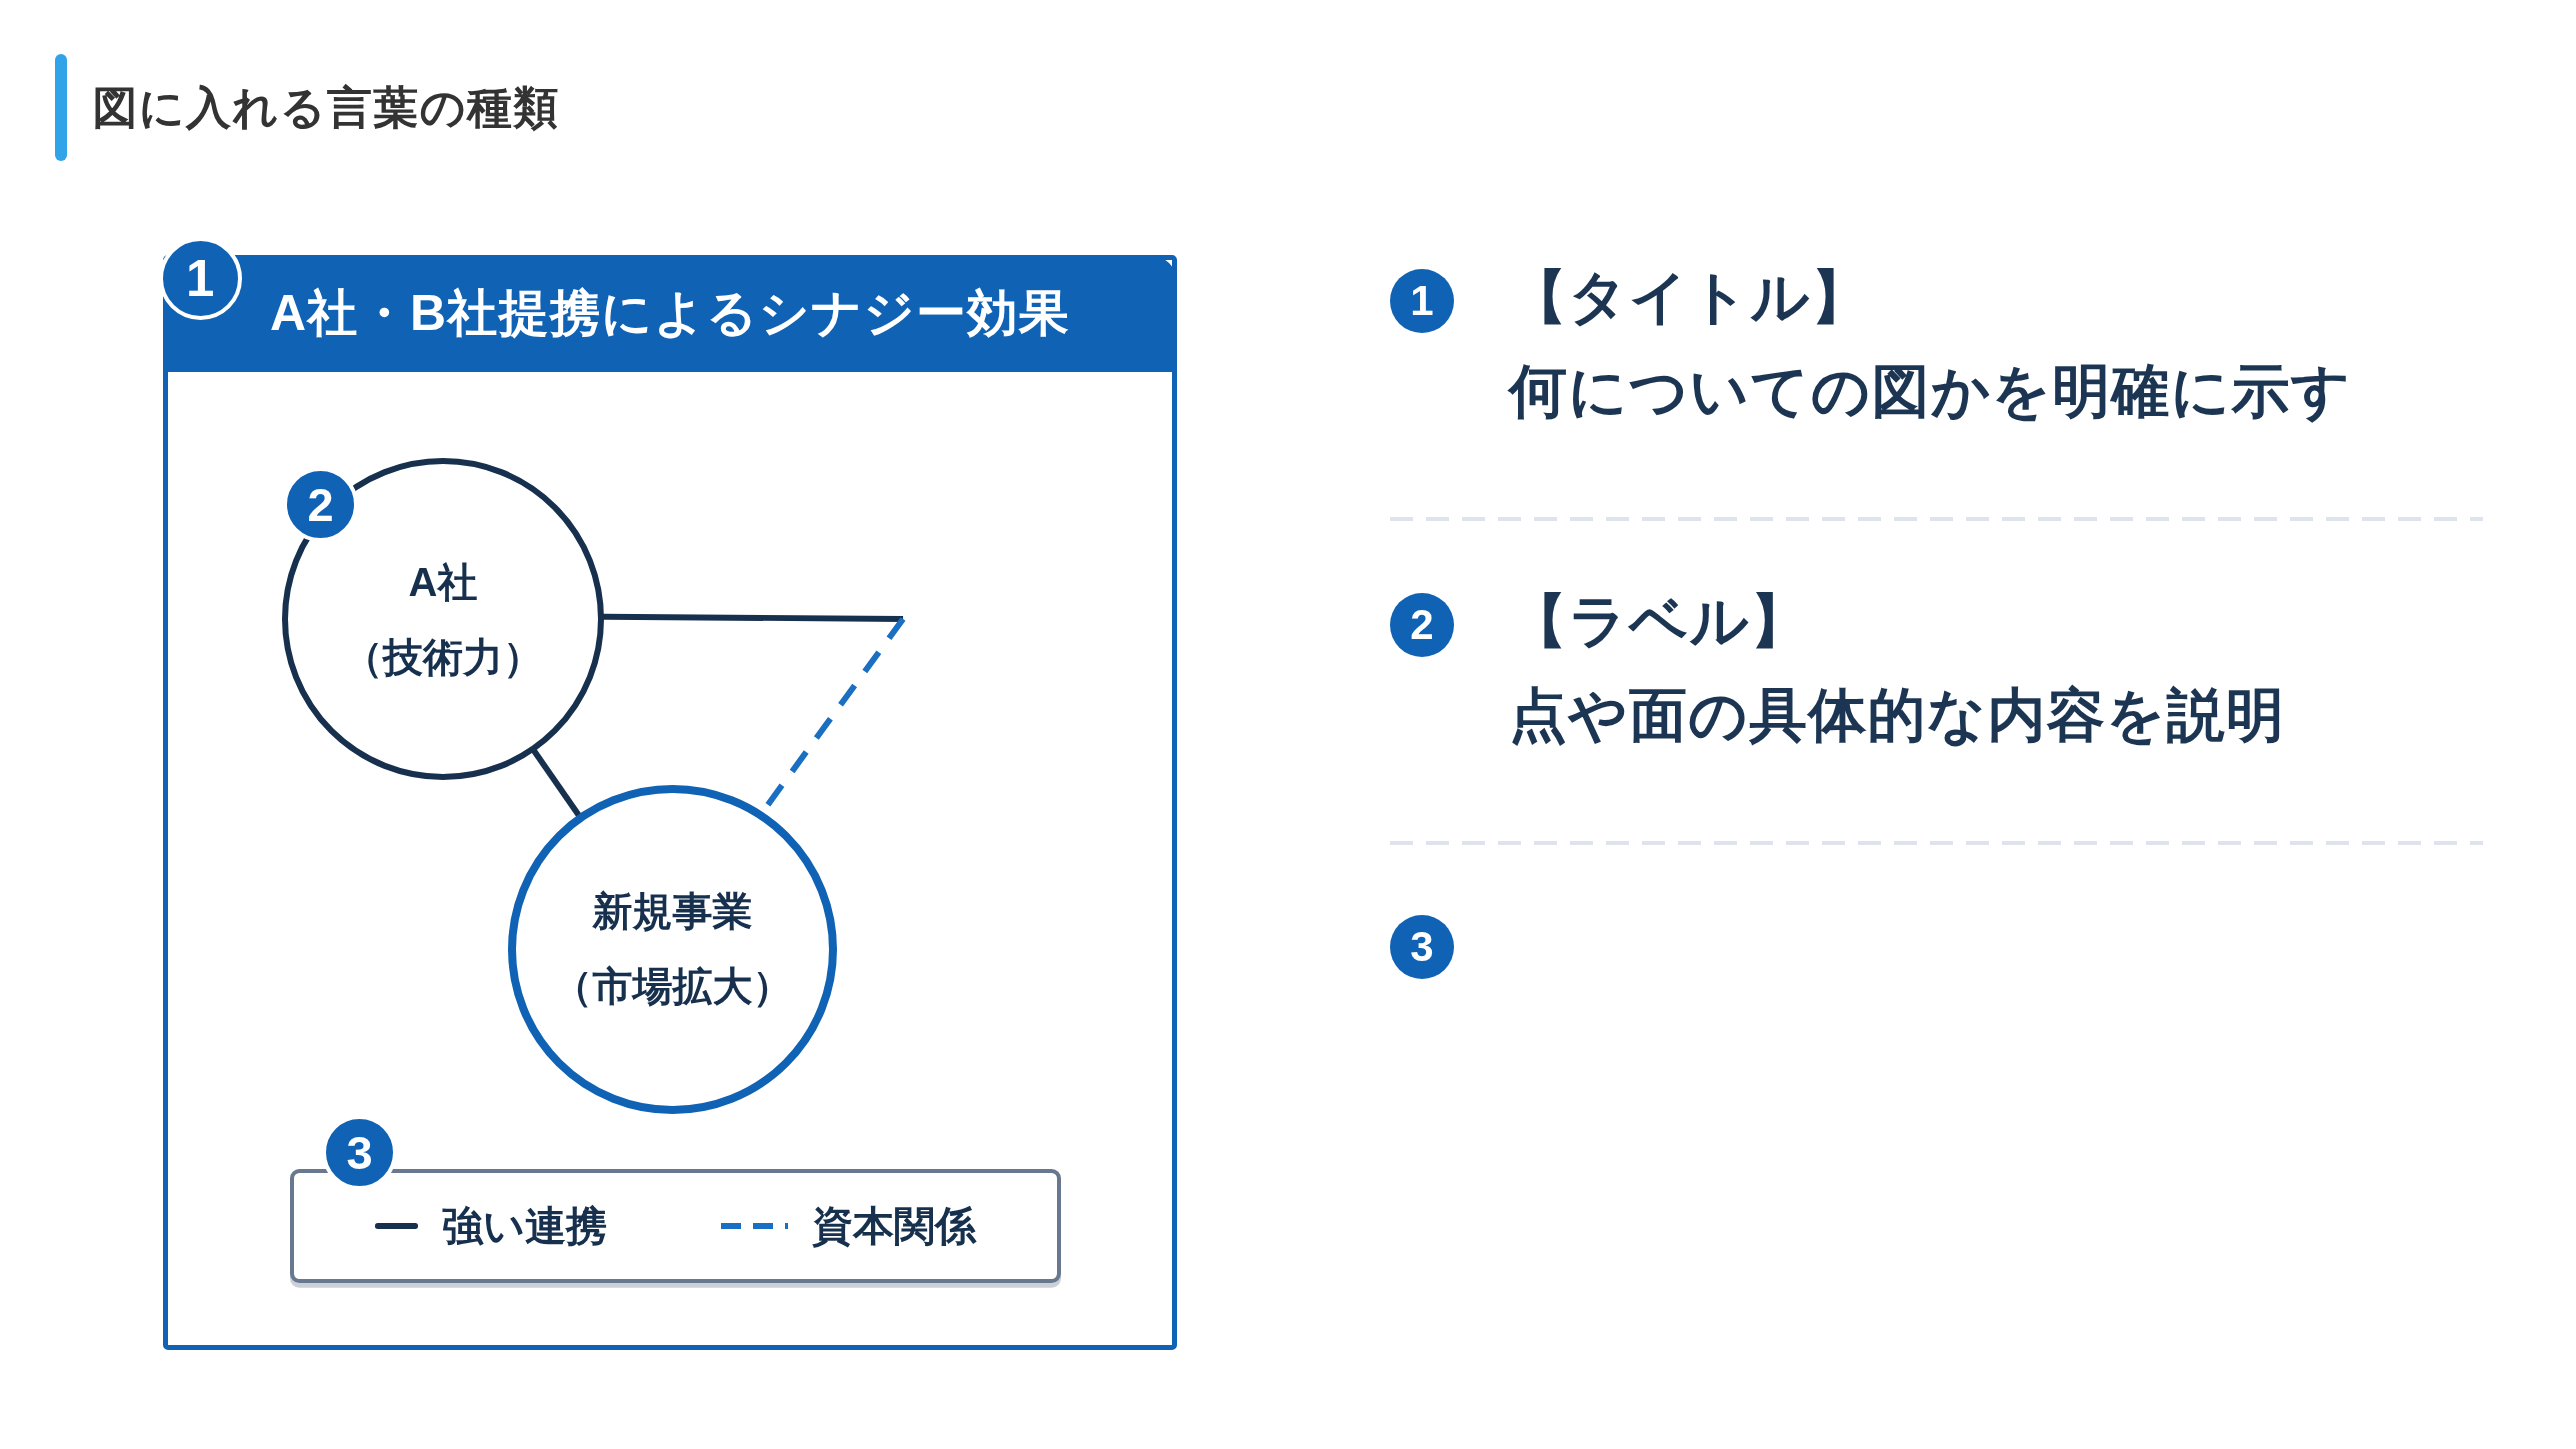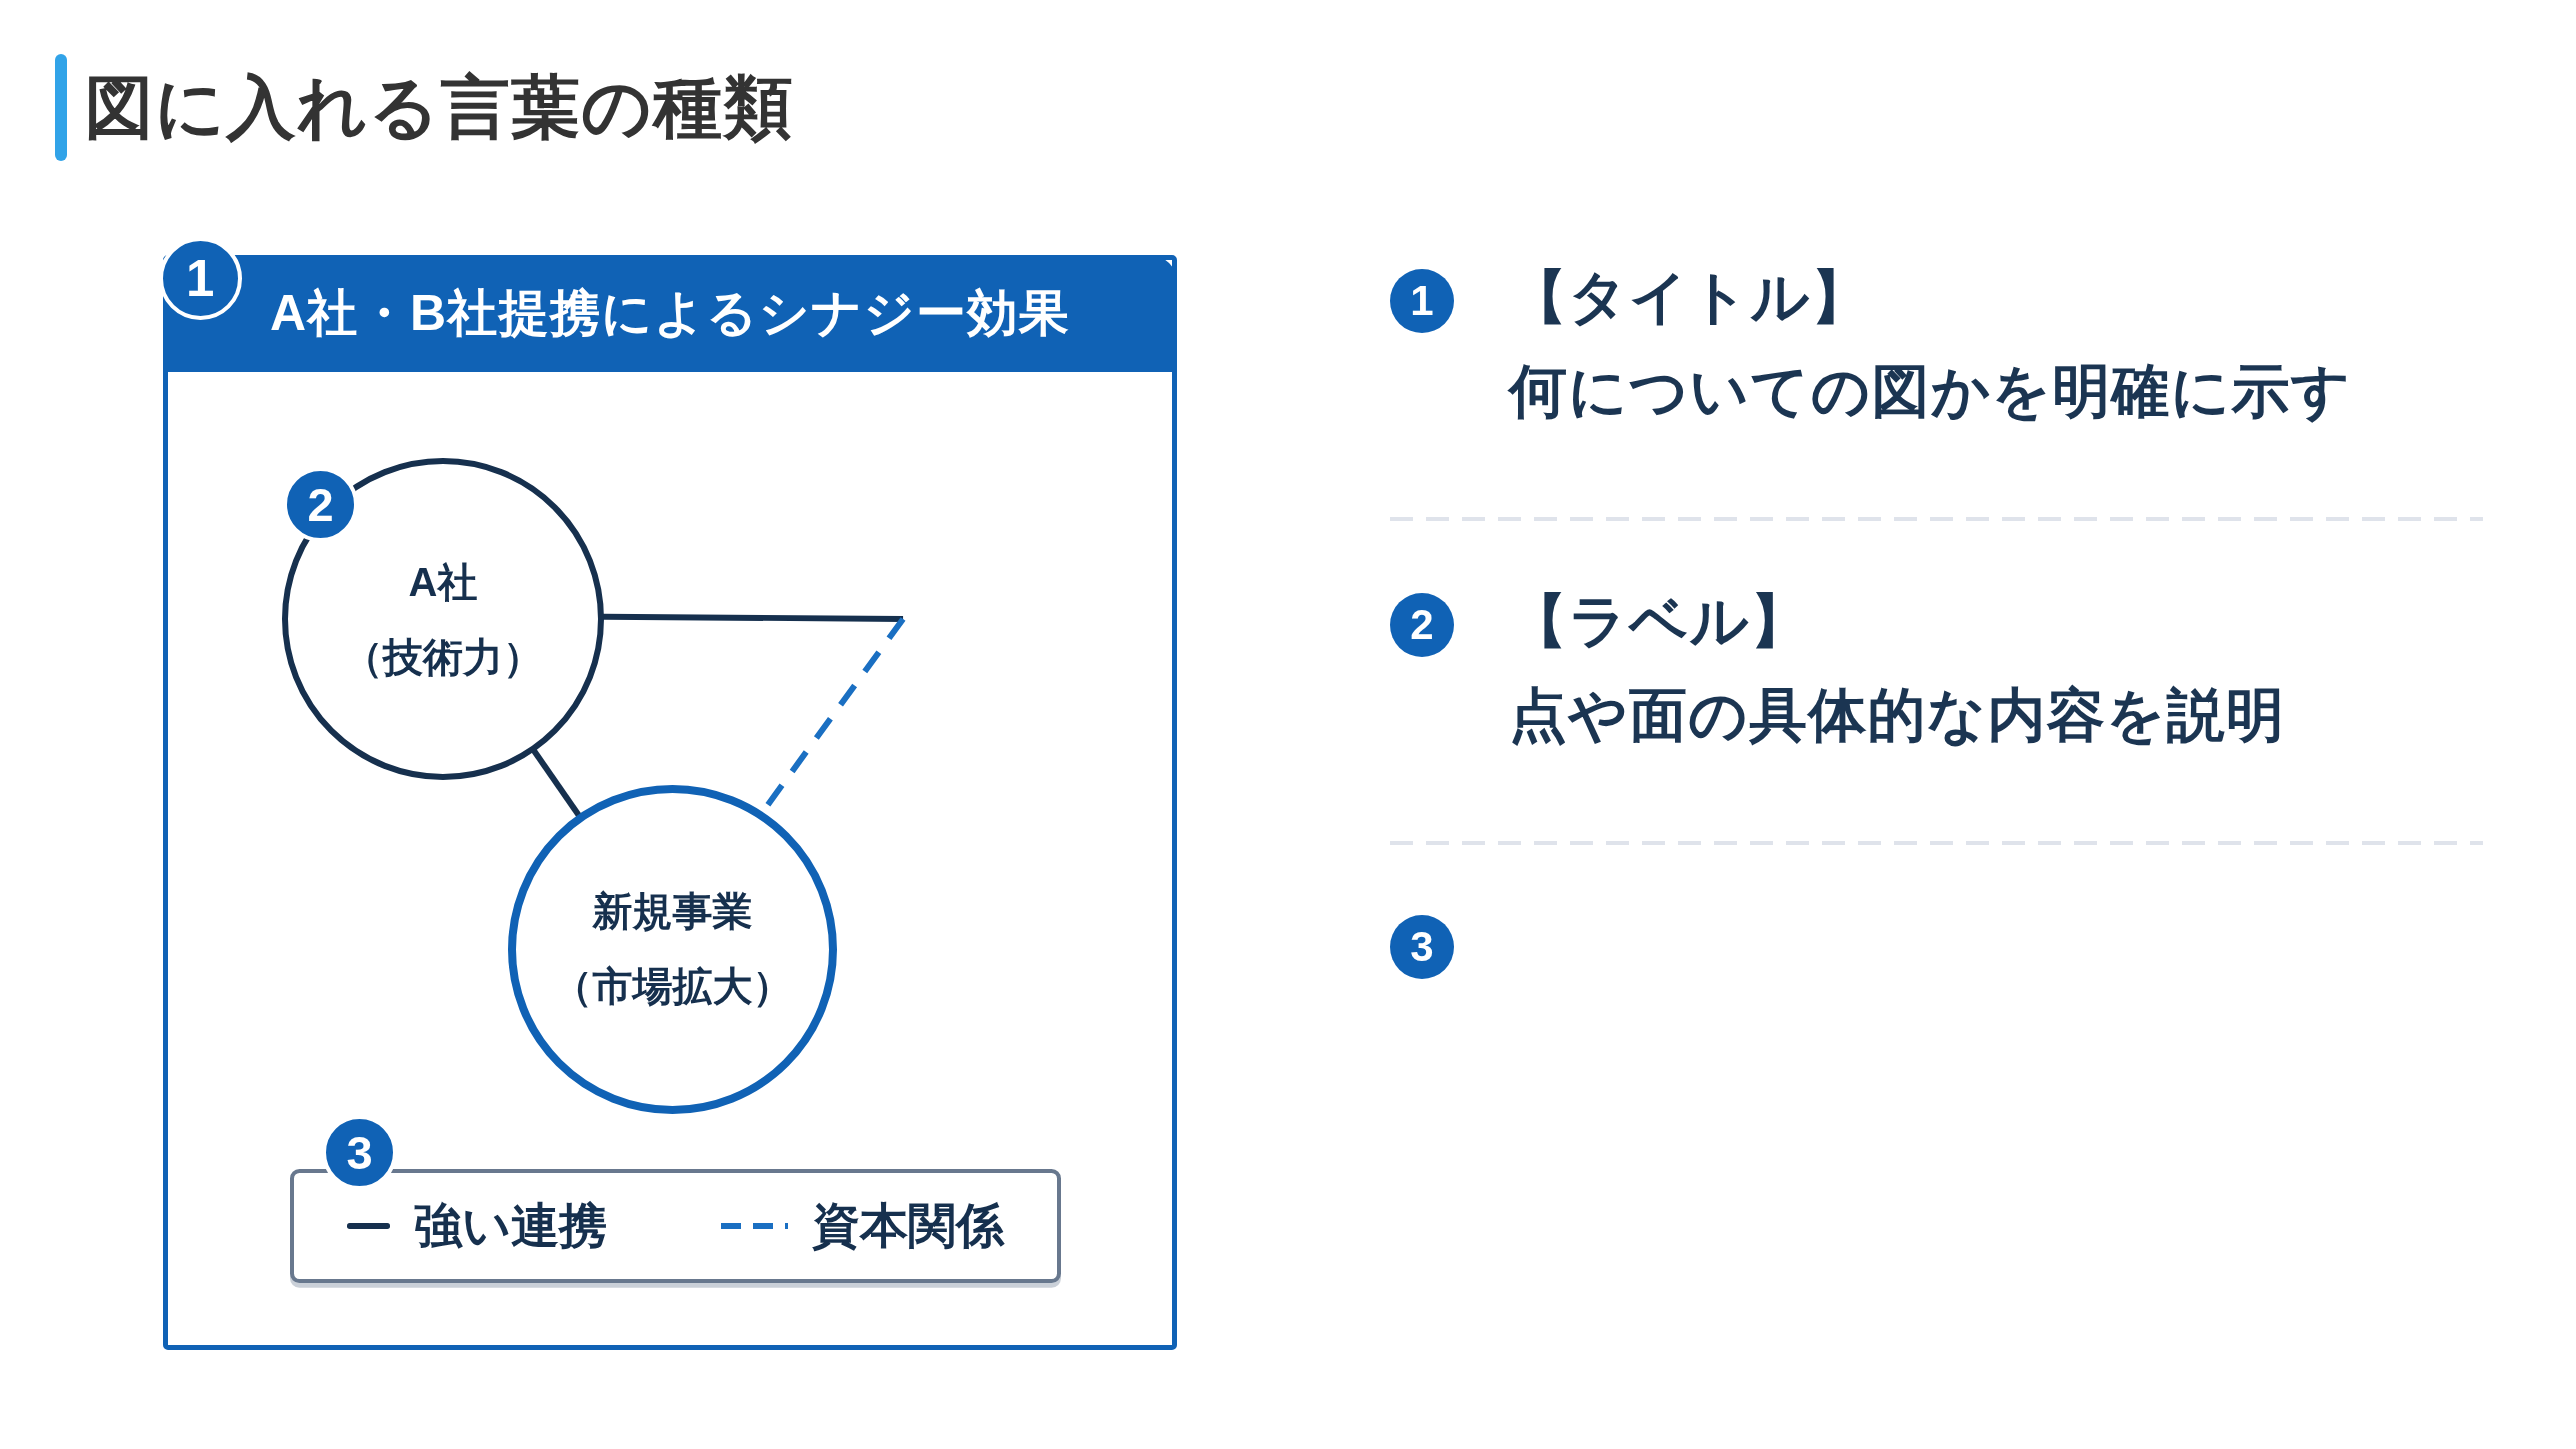--- a/index.html
+++ b/index.html
@@ -17,22 +17,22 @@
   body{
     width:2576px;height:1449px;position:relative;overflow:hidden;
     font-family:"Liberation Sans","DejaVu Sans",sans-serif;
   }
   .slide{position:absolute;inset:0;background:#ffffff;}
 
   
   .page-header{position:absolute;left:55px;top:54px;display:flex;gap:17.4px;}
   .accent-bar{width:12px;height:107px;border-radius:6.7px;background:var(--accent);flex:none;}
   .page-title{
-    font-size:69px;font-weight:800;color:var(--title-color);
-    line-height:107px;letter-spacing:1.3px;
+    font-size:45px;font-weight:800;color:var(--title-color);
+    line-height:107px;letter-spacing:1.3px;margin-left:8px;
   }
 
   
   .card{
     position:absolute;left:163px;top:255px;width:1014px;height:1095px;
     background:#ffffff;border:5.4px solid var(--blue);border-radius:5px;padding-left:20px;
   }
   .card-header{
     position:absolute;left:-5.4px;top:-5.4px;width:calc(100% + 10.7px);height:117px;
     background:var(--blue);border-radius:27px 27px 0 0;
@@ -63,21 +63,21 @@
   .badge-2{left:115px;top:207px;width:75px;height:75px;font-size:47px;}
   .badge-3{left:154px;top:855px;width:75px;height:75px;font-size:47px;z-index:3;}
 
   .legend{
     position:absolute;left:122px;top:909px;width:771px;height:114px;
     background:#ffffff;border:4px solid var(--legend-border);border-radius:9.4px;
     box-shadow:0 4.7px 0 rgba(104,120,142,0.35);
     display:flex;align-items:center;justify-content:center;gap:114px;
   }
   .legend-item{display:flex;align-items:center;gap:24px;}
-  .legend-label{color:var(--navy);font-size:48px;font-weight:800;}
+  .legend-label{color:var(--navy);font-size:41px;font-weight:800;}
   .swatch{flex:none;height:6px;}
   .swatch.solid{width:43px;background:var(--navy);border-radius:2.7px;}
   .swatch.dashed{
     width:67px;
     background:repeating-linear-gradient(90deg,var(--blue-dash) 0 20px,transparent 20px 32px);
   }
 
   
   .exp-row{position:absolute;left:1390px;display:flex;gap:55px;align-items:flex-start;}
   .row-1{top:268px;} .row-2{top:592px;} .row-3{top:914px;}

